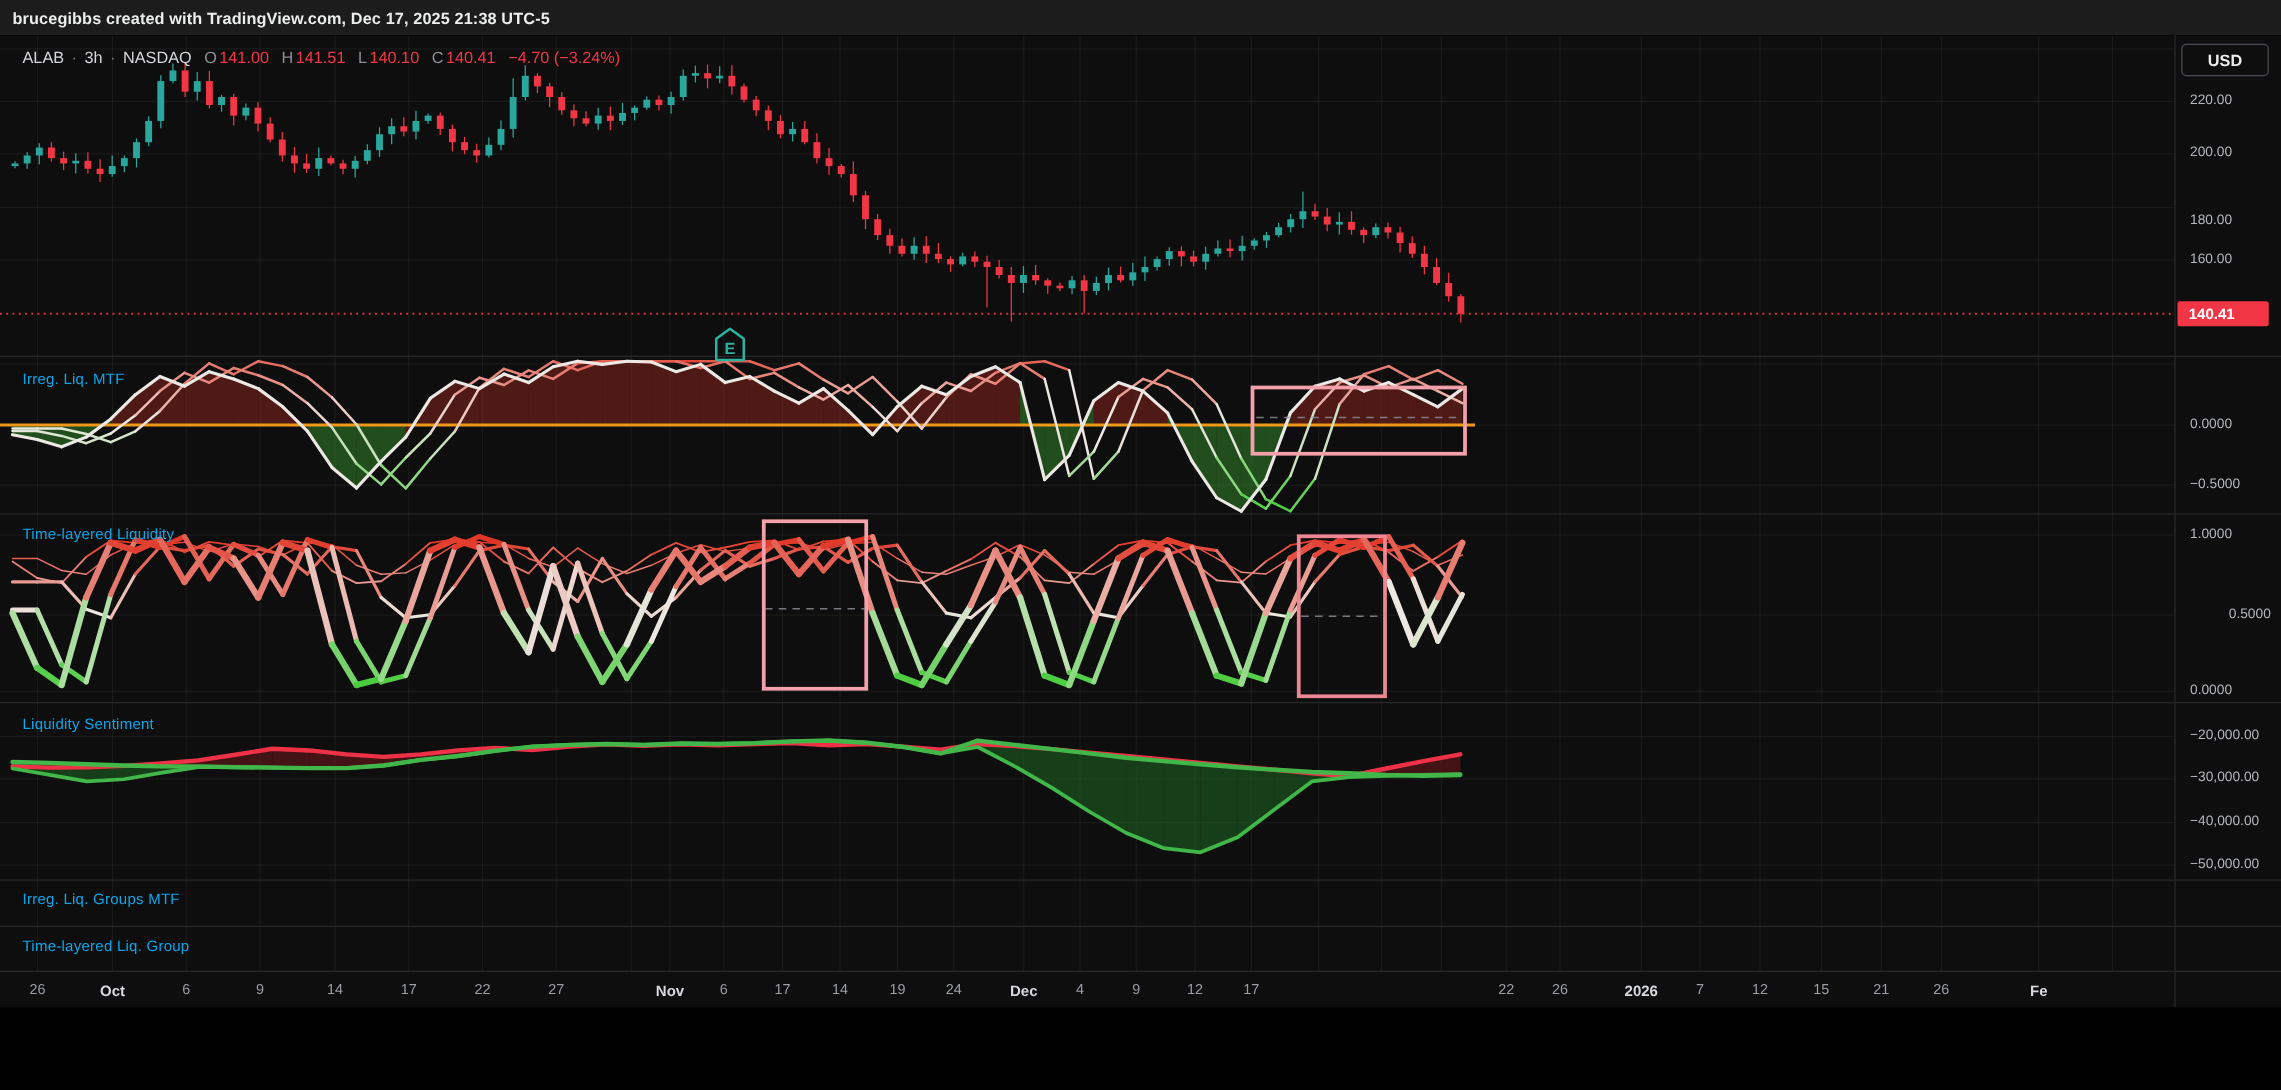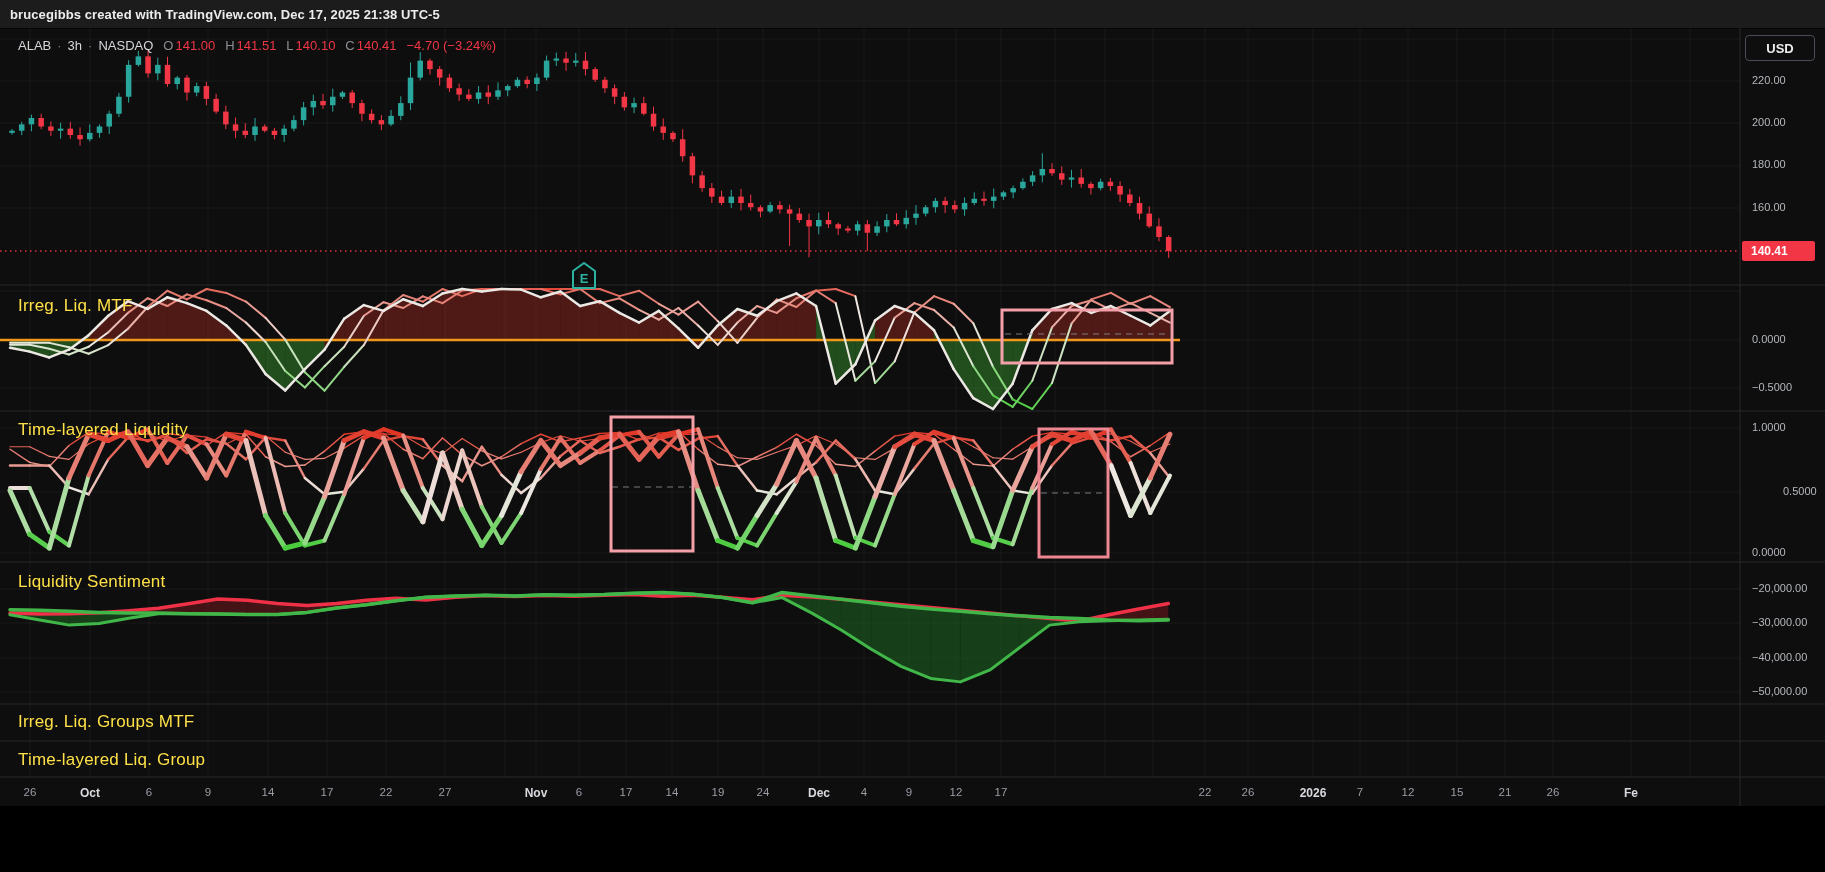--- a/index.html
+++ b/index.html
@@ -11,21 +11,21 @@
   .footer{position:absolute;left:0;top:810px;width:1825px;height:62px;background:#1d1d1d;display:flex;align-items:center;}
   .brandwrap{display:flex;align-items:center;margin-left:36px;gap:14px;cursor:pointer;}
   .brandtext{color:#d9dbe0;font-size:24px;font-weight:bold;letter-spacing:.2px;}
   svg.chart{position:absolute;left:0;top:0;width:1825px;height:872px;}
   .legend{position:absolute;left:18px;top:36px;height:18px;display:flex;align-items:center;
           font-size:13px;color:#d5d7dc;white-space:pre;}
   .legend .sep{color:#787b82;margin:0 6px;}
   .legend .lab{color:#8b8e95;margin-left:10px;}
   .legend .val{color:#f23645;margin-left:2px;}
   .legend .chg{color:#f23645;margin-left:10px;}
-  .pane-title{position:absolute;left:18px;color:#fde047;font-size:17px;letter-spacing:.2px;}
+  .pane-title{position:absolute;left:18px;color:#0ea5e9;font-size:12px;letter-spacing:.2px;}
   .axis-label{position:absolute;left:1752px;color:#b4b7bd;font-size:11px;}
   .time-label{position:absolute;transform:translateX(-50%);top:786px;color:#9b9ea6;font-size:11.5px;}
   .time-label.major{color:#d7d9de;font-weight:bold;font-size:12px;}
   .price-tag{position:absolute;left:1742px;top:241px;width:64px;height:20px;background:#f23645;
              color:#fff;font-size:12px;font-weight:bold;line-height:20px;padding-left:9px;border-radius:2px;}
   .usd-btn{position:absolute;left:1745px;top:35px;width:70px;height:26px;border:1px solid #4a4d55;
            border-radius:4px;color:#eceded;font-size:13px;font-weight:bold;text-align:center;
            line-height:24px;box-sizing:border-box;cursor:pointer;background:transparent;}
 </style>
 </head>
@@ -975,21 +975,21 @@
 
   <div class="pane-title" style="top:296px">Irreg. Liq. MTF</div>
   <div class="pane-title" style="top:420px">Time-layered Liquidity</div>
   <div class="pane-title" style="top:572px">Liquidity Sentiment</div>
   <div class="pane-title" style="top:712px">Irreg. Liq. Groups MTF</div>
   <div class="pane-title" style="top:750px">Time-layered Liq. Group</div>
 
   <div id="axis-layer">
       <div class="axis-label" style="top: 74px;">220.00</div>
       <div class="axis-label" style="top: 116px;">200.00</div>
-      <div class="axis-label" style="top: 158px;">180.00</div>
+      <div class="axis-label" style="top: 170px;">180.00</div>
       <div class="axis-label" style="top: 201px;">160.00</div>
       <div class="axis-label" style="top: 333px;">0.0000</div>
       <div class="axis-label" style="top: 381px;">−0.5000</div>
       <div class="axis-label" style="top: 421px;">1.0000</div>
       <div class="axis-label" style="top: 485px; padding-left: 31px;">0.5000</div>
       <div class="axis-label" style="top: 546px;">0.0000</div>
       <div class="axis-label" style="top: 582px;">−20,000.00</div>
       <div class="axis-label" style="top: 616px;">−30,000.00</div>
       <div class="axis-label" style="top: 651px;">−40,000.00</div>
       <div class="axis-label" style="top: 685px;">−50,000.00</div>

